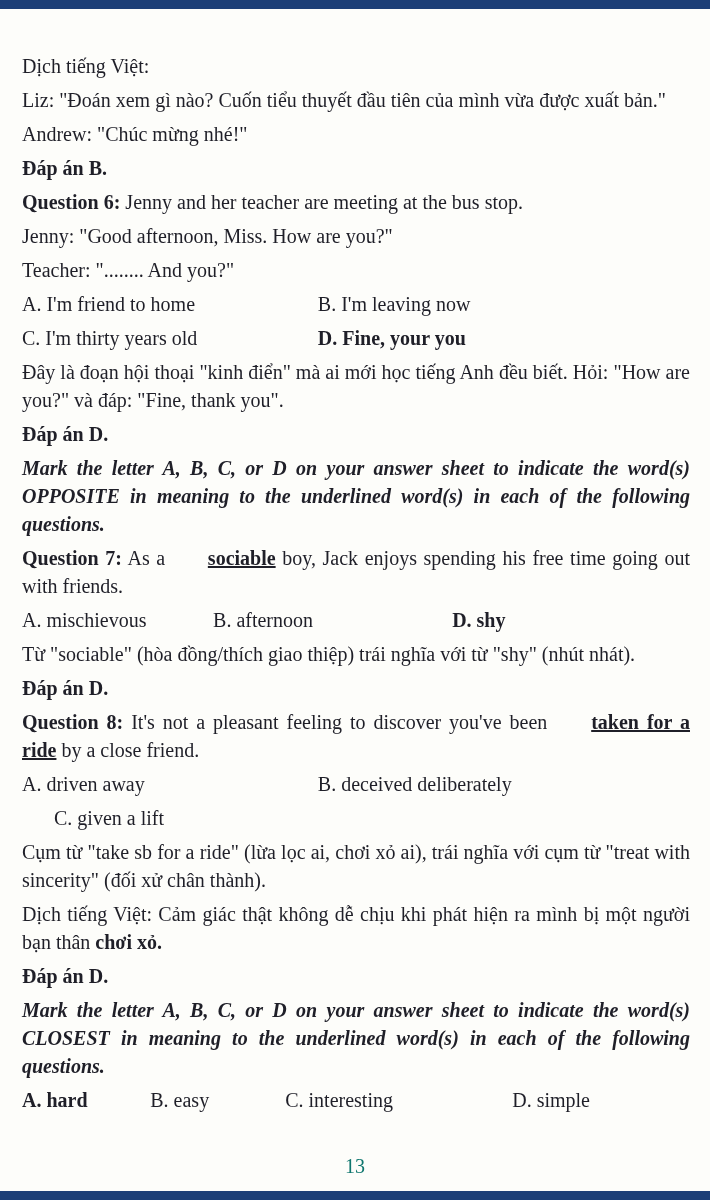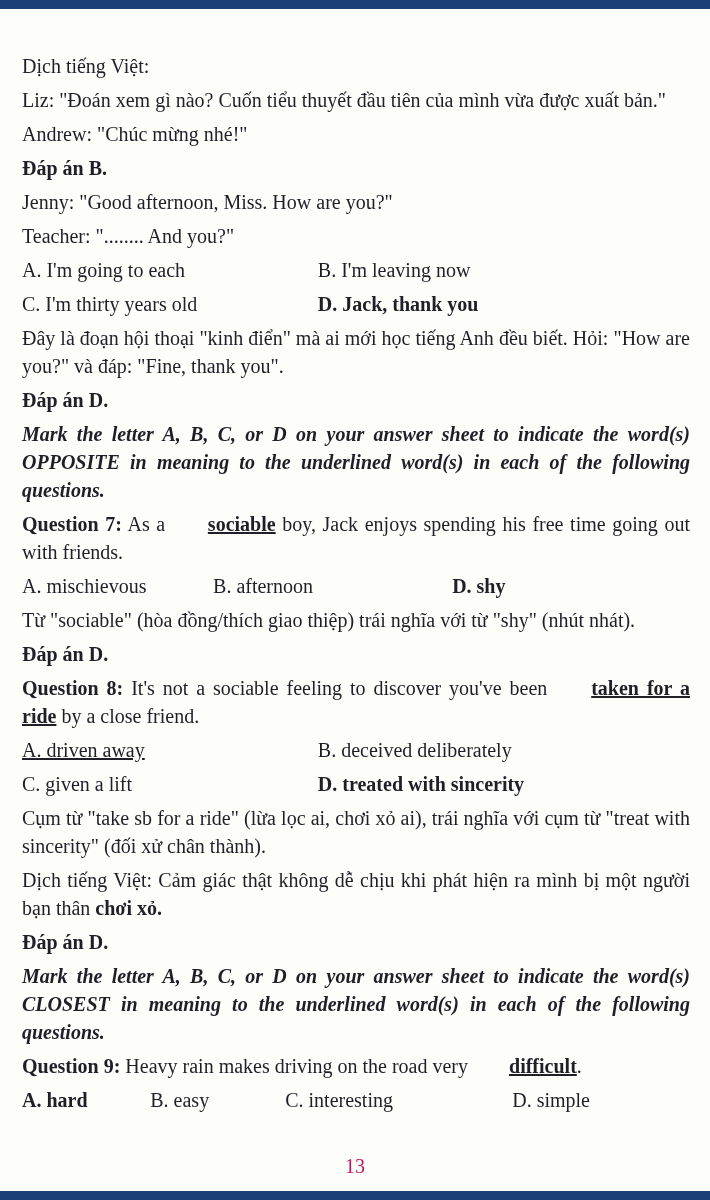--- a/index.html
+++ b/index.html
@@ -28,68 +28,67 @@
     text-align:justify;
   }
   .options { display:flex; text-align:left; }
   .opt { flex:0 0 auto; white-space:nowrap; }
   .opt:last-child { flex:1 1 auto;margin-left:32px; }
   .b { font-weight:bold; }
   .i { font-style:italic; }
   .u { text-decoration:underline;margin-left:36px; }
   .page-number {
     position:absolute; bottom:22px; left:0; right:0;
-    text-align:center; font-size:20px; color:#be185d;
+    text-align:center; font-size:20px; color:#0f766e;
   }
 </style>
 </head>
 <body>
 
 <div class="page">
   <div class="bar-top"></div>
   <div class="content">
       <div class="para"><span>Dịch tiếng Việt:</span></div>
       <div class="para"><span>Liz: "Đoán xem gì nào? Cuốn tiểu thuyết đầu tiên của mình vừa được xuất bản."</span></div>
       <div class="para"><span>Andrew: "Chúc mừng nhé!"</span></div>
       <div class="para"><span class="b">Đáp án B.</span></div>
+      <div class="para"><span class="b">Question 6:</span><span> Jenny and her teacher are meeting at the bus stop.</span></div>
       <div class="para"><span>Jenny: "Good afternoon, Miss. How are you?"</span></div>
       <div class="para"><span>Teacher: "........ And you?"</span></div>
       <div class="para options">
-        <div class="opt" style="flex-basis: 39.5%;"><span>A. I'm going to each</span></div>
+        <div class="opt" style="flex-basis: 39.5%;"><span>A. I'm friend to home</span></div>
         <div class="opt" style="flex-basis: 60.5%;"><span>B. I'm leaving now</span></div>
       </div>
       <div class="para options">
         <div class="opt" style="flex-basis: 39.5%;"><span>C. I'm thirty years old</span></div>
-        <div class="opt" style="flex-basis: 60.5%;"><span class="b">D. Jack, thank you</span></div>
+        <div class="opt" style="flex-basis: 60.5%;"><span class="b">D. Fine, your you</span></div>
       </div>
       <div class="para"><span>Đây là đoạn hội thoại "kinh điển" mà ai mới học tiếng Anh đều biết. Hỏi: "How are you?" và đáp: "Fine, thank you".</span></div>
       <div class="para"><span class="b">Đáp án D.</span></div>
       <div class="para"><span class="b i">Mark the letter A, B, C, or D on your answer sheet to indicate the word(s) OPPOSITE in meaning to the underlined word(s) in each of the following questions.</span></div>
       <div class="para"><span class="b">Question 7:</span><span> As a </span><span class="b u">sociable</span><span> boy, Jack enjoys spending his free time going out with friends.</span></div>
       <div class="para options">
         <div class="opt" style="flex-basis: 28.6%;"><span>A. mischievous</span></div>
         <div class="opt" style="flex-basis: 31%;"><span>B. afternoon</span></div>
         <div class="opt" style="flex-basis: 18.7%;"><span class="b">D. shy</span></div>
       </div>
       <div class="para"><span>Từ "sociable" (hòa đồng/thích giao thiệp) trái nghĩa với từ "shy" (nhút nhát).</span></div>
       <div class="para"><span class="b">Đáp án D.</span></div>
-      <div class="para"><span class="b">Question 8:</span><span> It's not a sociable feeling to discover you've been </span><span class="b u">taken for a ride</span><span> by a close friend.</span></div>
+      <div class="para"><span class="b">Question 8:</span><span> It's not a pleasant feeling to discover you've been </span><span class="b u">taken for a ride</span><span> by a close friend.</span></div>
       <div class="para options">
-        <div class="opt" style="flex-basis: 39.5%; text-decoration: underline;"><span>A. driven away</span></div>
+        <div class="opt" style="flex-basis: 39.5%;"><span>A. driven away</span></div>
         <div class="opt" style="flex-basis: 60.5%;"><span>B. deceived deliberately</span></div>
       </div>
       <div class="para options">
         <div class="opt" style="flex-basis: 39.5%;"><span>C. given a lift</span></div>
-        <div class="opt" style="flex-basis: 60.5%;"><span class="b">D. treated with sincerity</span></div>
       </div>
       <div class="para"><span>Cụm từ "take sb for a ride" (lừa lọc ai, chơi xỏ ai), trái nghĩa với cụm từ "treat with sincerity" (đối xử chân thành).</span></div>
       <div class="para"><span>Dịch tiếng Việt: Cảm giác thật không dễ chịu khi phát hiện ra mình bị một người bạn thân </span><span class="b">chơi xỏ.</span></div>
       <div class="para"><span class="b">Đáp án D.</span></div>
       <div class="para"><span class="b i">Mark the letter A, B, C, or D on your answer sheet to indicate the word(s) CLOSEST in meaning to the underlined word(s) in each of the following questions.</span></div>
-      <div class="para"><span class="b">Question 9:</span><span> Heavy rain makes driving on the road very </span><span class="b u">difficult</span><span>.</span></div>
       <div class="para options">
         <div class="opt" style="flex-basis: 19.2%;"><span class="b">A. hard</span></div>
         <div class="opt" style="flex-basis: 20.2%;"><span>B. easy</span></div>
         <div class="opt" style="flex-basis: 29.2%;"><span>C. interesting</span></div>
         <div class="opt" style="flex-basis: 31.4%;"><span>D. simple</span></div>
       </div>
     </div>
   <div class="page-number">13</div>
   <div class="bar-bottom"></div>
 </div>

